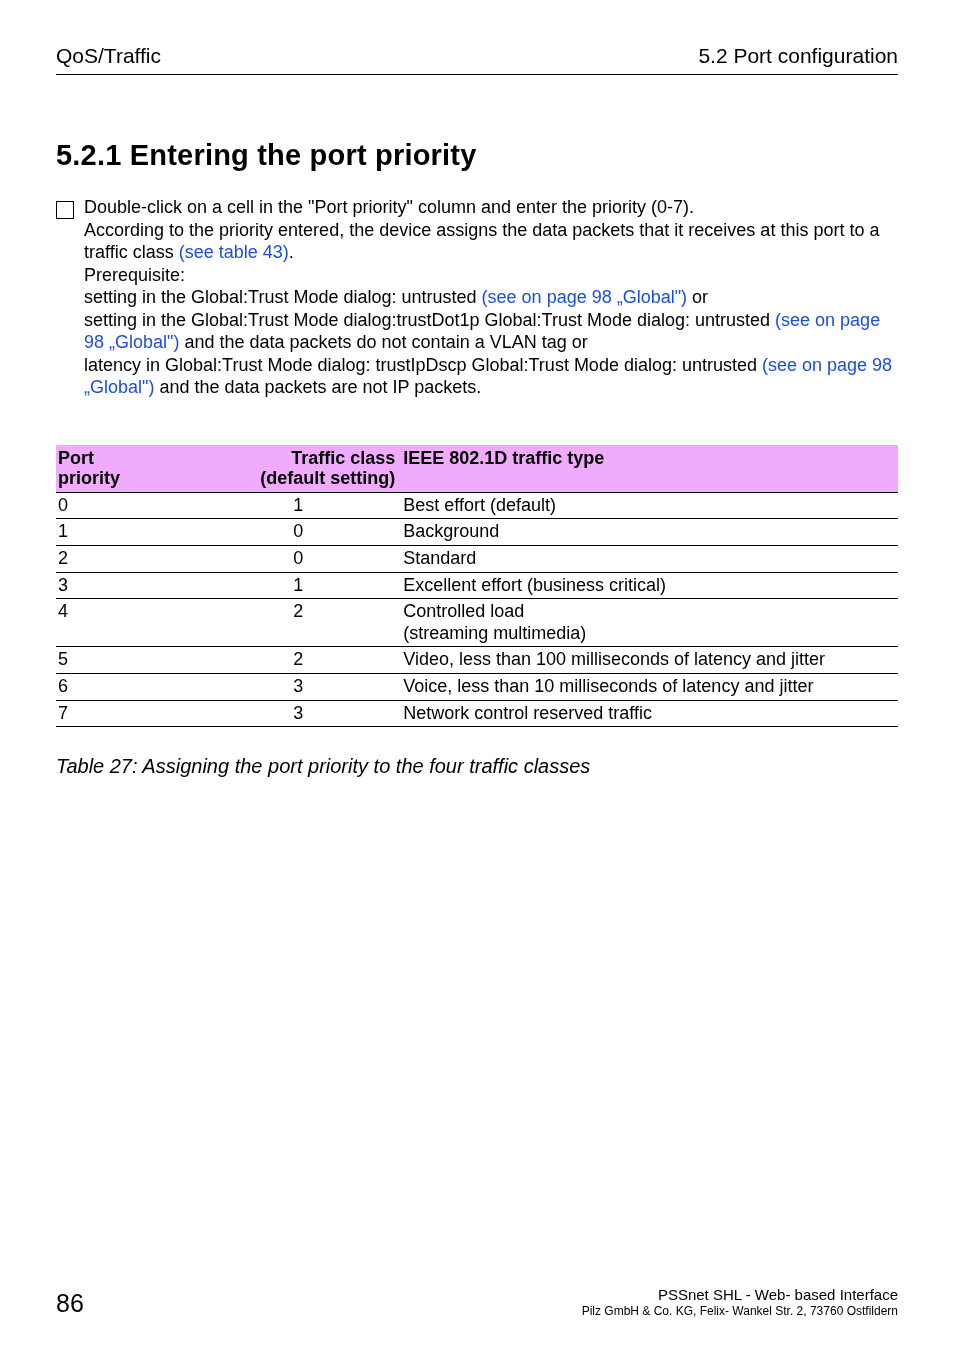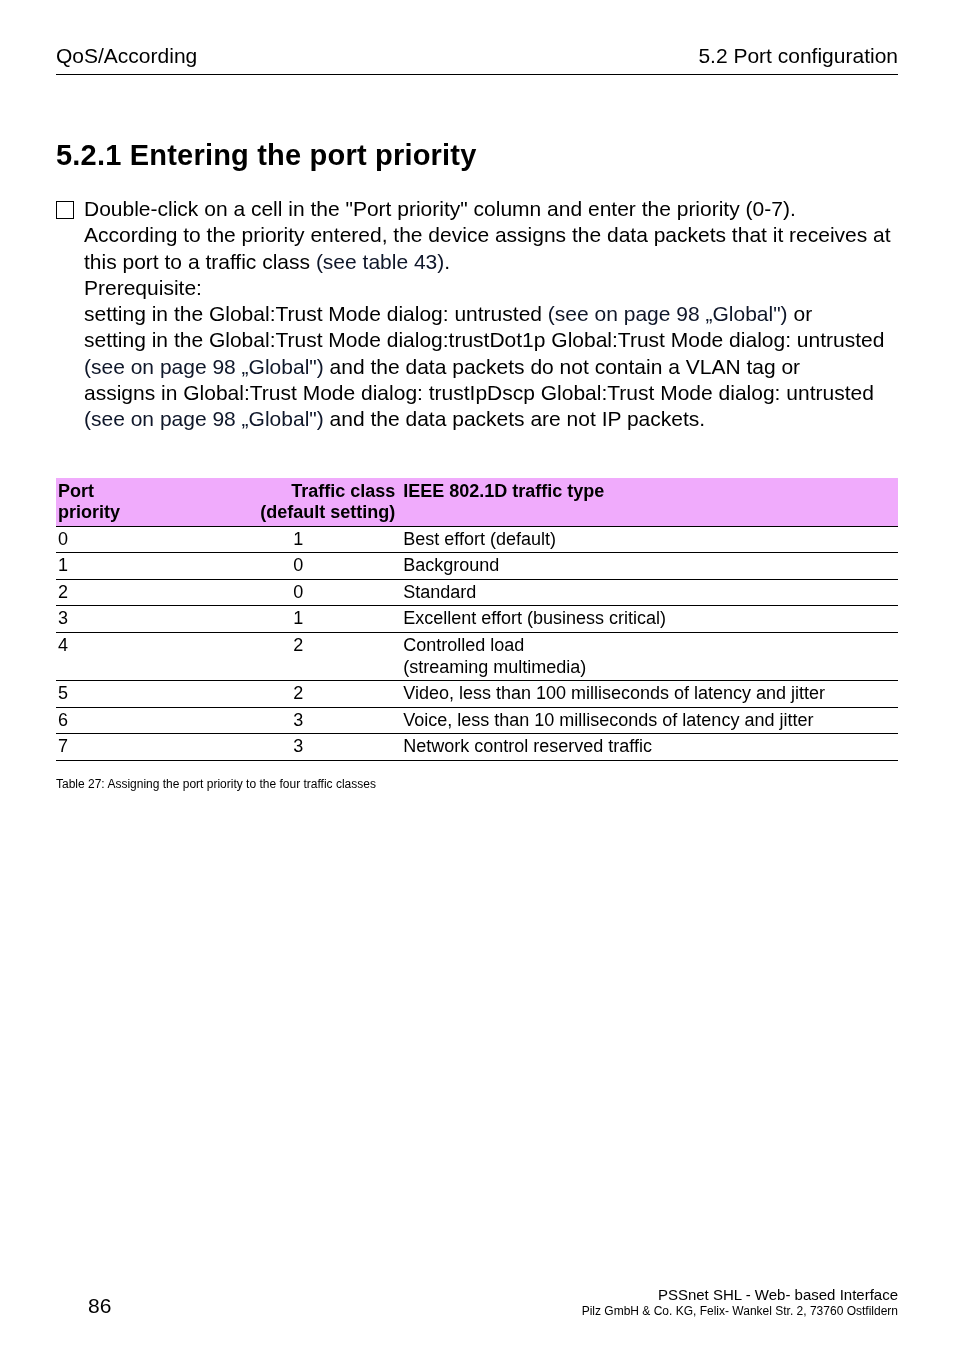--- a/index.html
+++ b/index.html
@@ -42,28 +42,28 @@
     gap: 10px;
   }
   .checkbox {
     width: 16px;
     height: 16px;
     border: 1.5px solid #000;
     margin-top: 5px;
     flex-shrink: 0;
   }
   .body-text {
-    font-size: 21px;
+    font-size: 18px;
     line-height: 1.25;
   }
   .mono {
     font-family: Liberation Sans, sans-serif;
   }
   .link {
-    color: #0f172a;
+    color: #1d4ed8;
   }
   .table {
     width: 100%;
     border-collapse: collapse;
     margin-top: 46px;
     font-size: 18px;
   }
   .table th {
     text-align: left;
     font-weight: bold;
@@ -77,67 +77,67 @@
     padding: 2px 6px 2px 2px;
     border-bottom: 1px solid #000;
     vertical-align: top;
     line-height: 1.2;
   }
   .table .col1 { width: 17%; }
   .table .col2 { width: 24%; text-align: center; }
   .table td.col2 { text-align: center; }
   .table .col3 { width: 59%; }
   .caption {
-    font-size: 12px;
-    margin-top: 16px;
+    font-style: italic;
+    font-size: 20px;
+    margin-top: 28px;
   }
   .footer {
     margin-top: auto;
     display: flex;
     justify-content: space-between;
     align-items: flex-end;
   }
   .footer-left {
-    font-size: 21px;
-    margin-left: 32px;
+    font-size: 25px;
   }
   .footer-right {
     text-align: right;
     line-height: 1.2;
     margin-left: 12px;
   }
   .footer-product {
     font-size: 15px;
   }
   .footer-company {
     font-size: 12px;
   }
 </style>
 </head>
 <body>
 
 <div class="page">
 
   <div class="header-row">
-    <div>QoS/According</div>
+    <div>QoS/Traffic</div>
     <div>5.2  Port configuration</div>
   </div>
   <hr class="header-rule">
 
   <h2 class="section-title">5.2.1   Entering the port priority</h2>
 
   <div class="body-block">
     <div class="checkbox"></div>
     <div class="body-text">
       <span>Double-click on a cell in the "Port priority" column and enter the priority (0-7).</span><br>
       <span>According to the priority entered, the device assigns the data packets that it receives at this port to a traffic class </span><span class="link">(see table 43)</span><span>.</span><br>
       <span>Prerequisite:</span><br>
       <span>setting in the </span><span class="mono">Global:Trust Mode dialog: untrusted</span> <span class="link">(see on page 98 „Global")</span><span> or</span><br>
       <span>setting in the </span><span class="mono">Global:Trust Mode dialog:trustDot1p Global:Trust Mode dialog: untrusted</span> <span class="link">(see on page 98 „Global")</span><span> and the data packets do not contain a VLAN tag or</span><br>
-      <span>assigns in </span><span class="mono">Global:Trust Mode dialog: trustIpDscp Global:Trust Mode dialog: untrusted</span> <span class="link">(see on page 98 „Global")</span><span> and the data packets are not IP packets.</span>
+      <span>latency in </span><span class="mono">Global:Trust Mode dialog: trustIpDscp Global:Trust Mode dialog: untrusted</span> <span class="link">(see on page 98 „Global")</span><span> and the data packets are not IP packets.</span>
     </div>
   </div>
 
   <table class="table">
     <thead>
       <tr>
         <th class="col1">
           <span>Port</span><br>
           <span>priority</span>
         </th>

